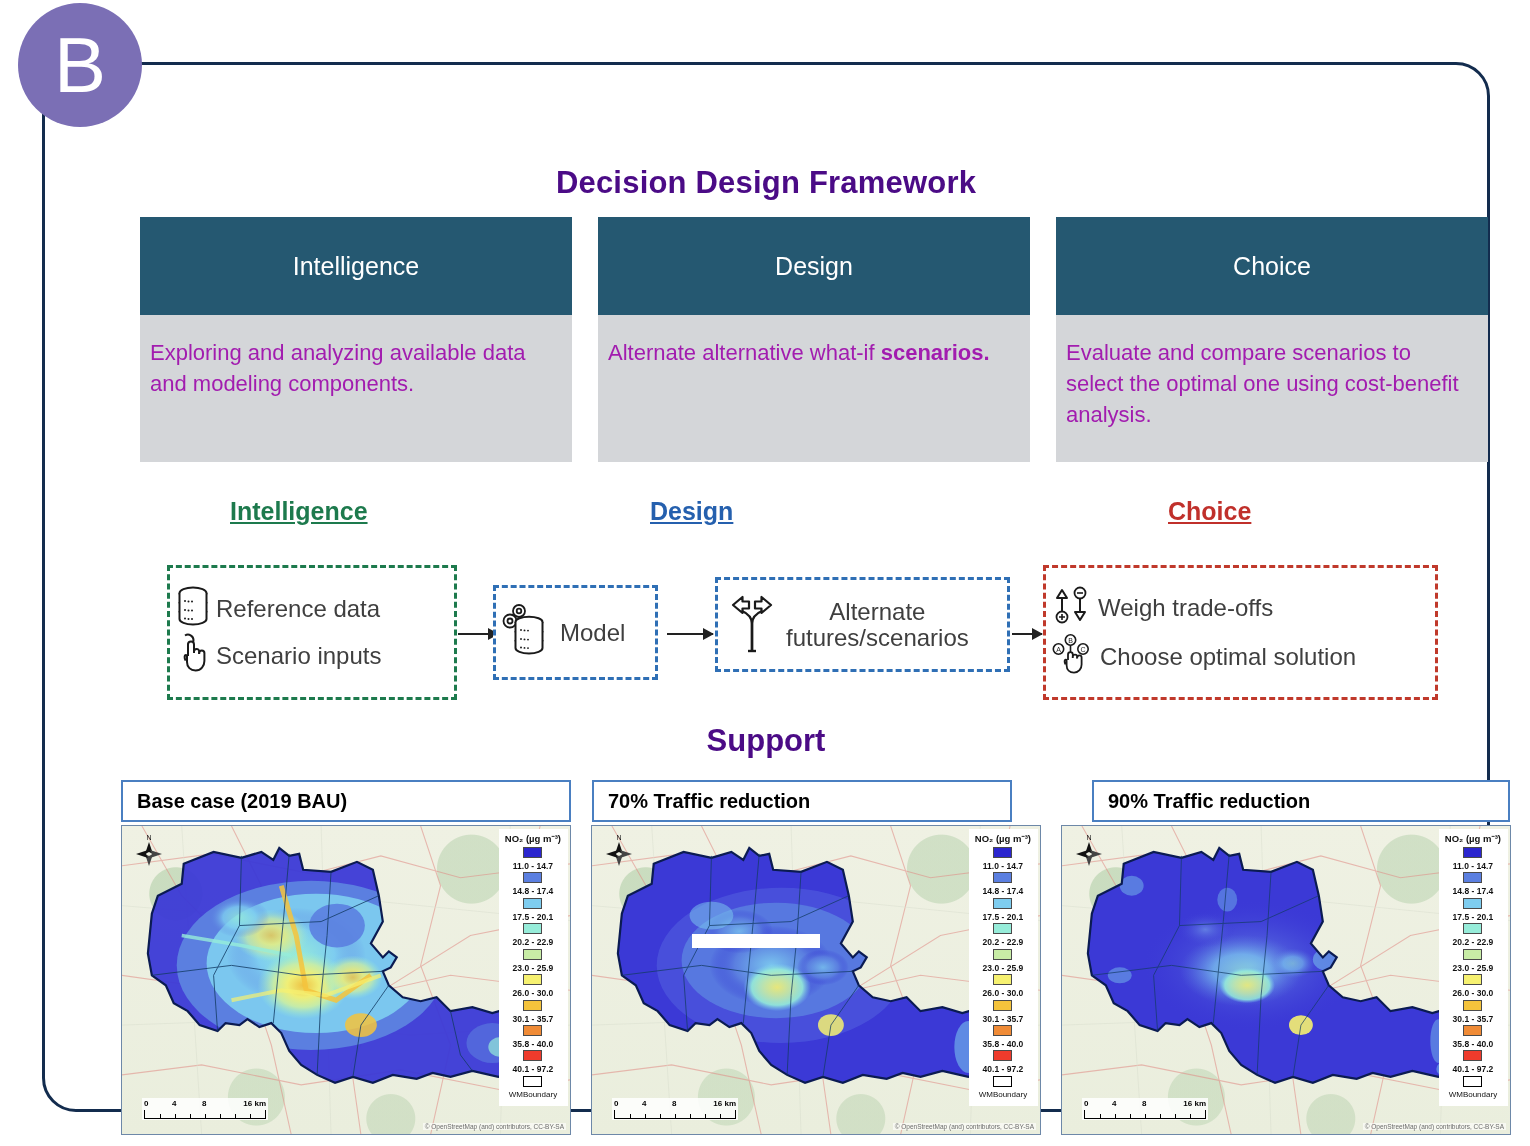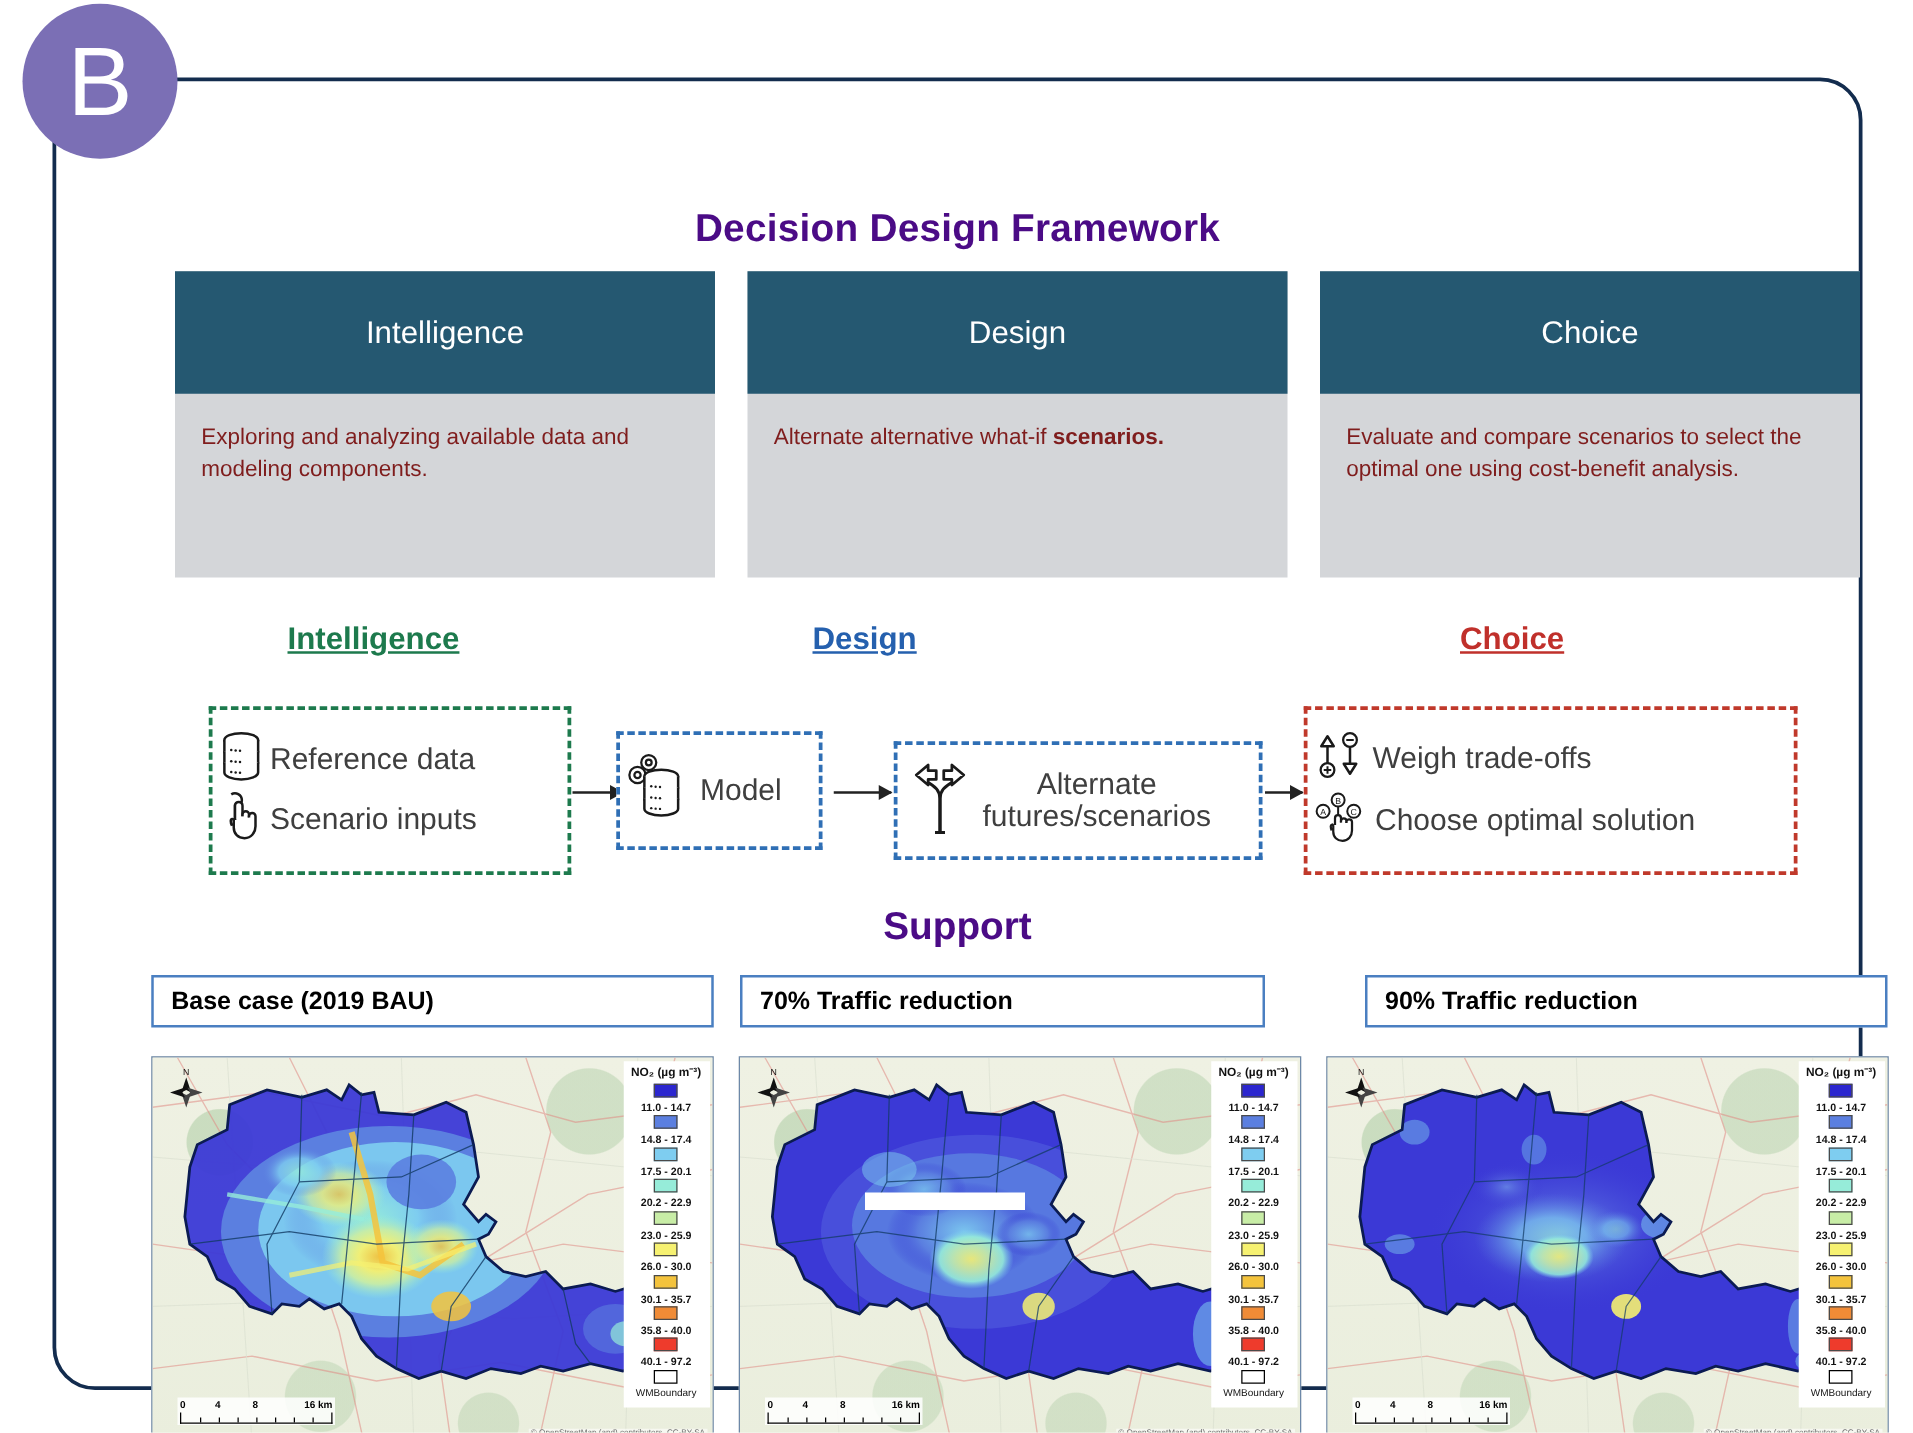--- a/index.html
+++ b/index.html
@@ -61,24 +61,24 @@
   .stage-card-header{
     background:#255871;
     color:#ffffff;
     height:98px;
     display:flex;align-items:center;justify-content:center;
     font-size:25px;
     font-weight:400;
   }
   .stage-card-body{
     flex:1;
-    padding:22px 21px 0 21px;
-    font-size:18px;
+    padding:22px 21px 0 10px;
+    font-size:22px;
     line-height:1.42;
-    color:#7f1d1d;
+    color:#a21caf;
   }
   .stage-card-body b{font-weight:bold;}
   
   #flow{
     position:absolute;left:95px;top:432px;width:1348px;height:210px;
   }
   .flow-label{
     position:absolute;
     font-size:25px;font-weight:bold;
     text-decoration:underline;
@@ -96,21 +96,21 @@
   }
   #box-intelligence{
     left:27px;top:68px;width:290px;height:135px;
     border:3px dashed #1d7a4d;
   }
   #box-model{
     left:353px;top:88px;width:165px;height:95px;
     border:3px dashed #2f6fb5;
   }
   #box-alternate{
-    left:575px;top:96px;width:295px;height:95px;
+    left:575px;top:80px;width:295px;height:95px;
     border:3px dashed #2f6fb5;
     justify-content:center;
   }
   #box-choice{
     left:903px;top:68px;width:395px;height:135px;
     border:3px dashed #c0392b;
   }
   .flow-row{
     display:flex;align-items:center;
     gap:6px;
@@ -138,21 +138,21 @@
   }
   .map-col{width:450px;}
   .map-caption{
     box-sizing:border-box;
     border:2px solid #4a7fc1;
     background:#fff;
     height:42px;
     display:flex;align-items:center;
     padding-left:14px;
     font-size:20px;font-weight:bold;color:#000;
-    margin-bottom:23px;
+    margin-bottom:3px;
   }
   .map-caption.c2{width:420px;margin-left:1px;}
   .map-caption.c3{width:418px;margin-left:31px;}
   .map-figure{
     position:relative;
     width:450px;height:310px;
     border:1px solid #6d88a8;
     box-sizing:border-box;
     overflow:hidden;
     background:#eef0e2;

